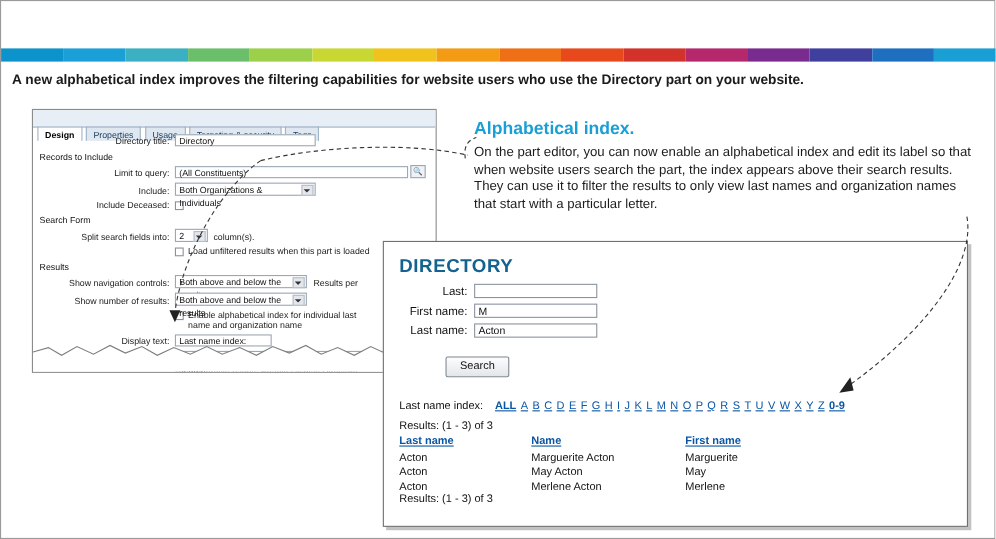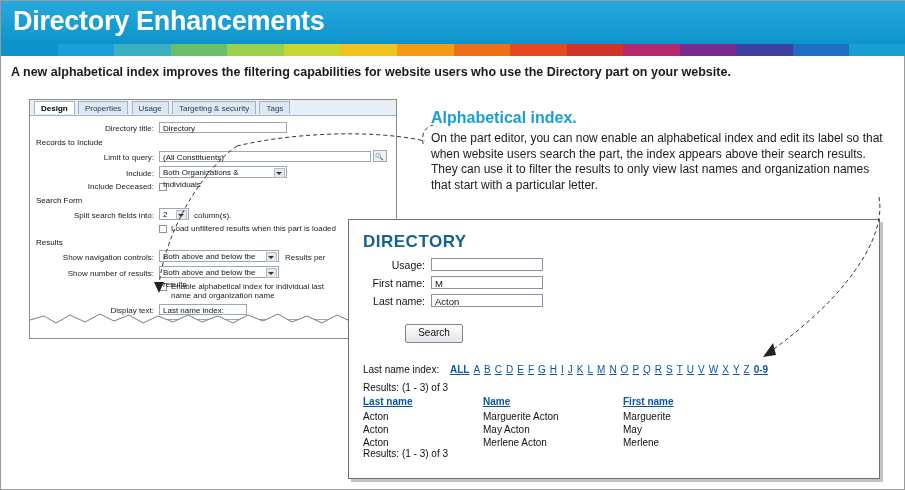--- a/index.html
+++ b/index.html
@@ -89,21 +89,21 @@
   .editor-tabs .tab {
     display: inline-block;
     font-size: 8px;
     padding: 2px 6px 1px 6px;
     margin-right: 1px;
     border: 1px solid #9fb4c7;
     border-bottom: none;
     background: #dfe8f1;
     color: #1b3f63;
     position: relative;
-    top: 1px;
+    top: 15px;
   }
   .editor-tabs .tab.active {
     background: #ffffff;
     color: #000;
     font-weight: bold;
   }
   .editor-body {
     position: relative;
     padding: 6px 6px 0 6px;
   }
@@ -330,23 +330,20 @@
     left: 0; top: 0;
     width: 905px; height: 490px;
     pointer-events: none;
   }
 </style>
 </head>
 <body>
 
 <div class="page">
 
-  <div class="header-bar">
-    <div class="header-title">Directory Enhancements</div>
-  </div>
   <div class="rainbow" id="rainbow">
       <i style="background: rgb(13, 147, 203);"></i>
       <i style="background: rgb(26, 160, 214);"></i>
       <i style="background: rgb(59, 176, 194);"></i>
       <i style="background: rgb(108, 191, 106);"></i>
       <i style="background: rgb(156, 207, 74);"></i>
       <i style="background: rgb(201, 215, 50);"></i>
       <i style="background: rgb(240, 194, 28);"></i>
       <i style="background: rgb(243, 155, 20);"></i>
       <i style="background: rgb(238, 111, 22);"></i>
@@ -462,21 +459,21 @@
   </div>
 
   <div class="callout-title">Alphabetical index.</div>
   <div class="callout-body">On the part editor, you can now enable an alphabetical index and edit its label so that when website users search the part, the index appears above their search results. They can use it to filter the results to only view last names and organization names that start with a particular letter.</div>
 
   <div class="dirwin">
     <div class="dir-title">DIRECTORY</div>
 
     <div class="dir-form">
       <div class="dir-row">
-        <span class="dlbl">Usage:</span>
+        <span class="dlbl">Last:</span>
         <span class="dir-input"></span>
       </div>
       <div class="dir-row">
         <span class="dlbl">First name:</span>
         <span class="dir-input">M</span>
       </div>
       <div class="dir-row">
         <span class="dlbl">Last name:</span>
         <span class="dir-input">Acton</span>
       </div>

